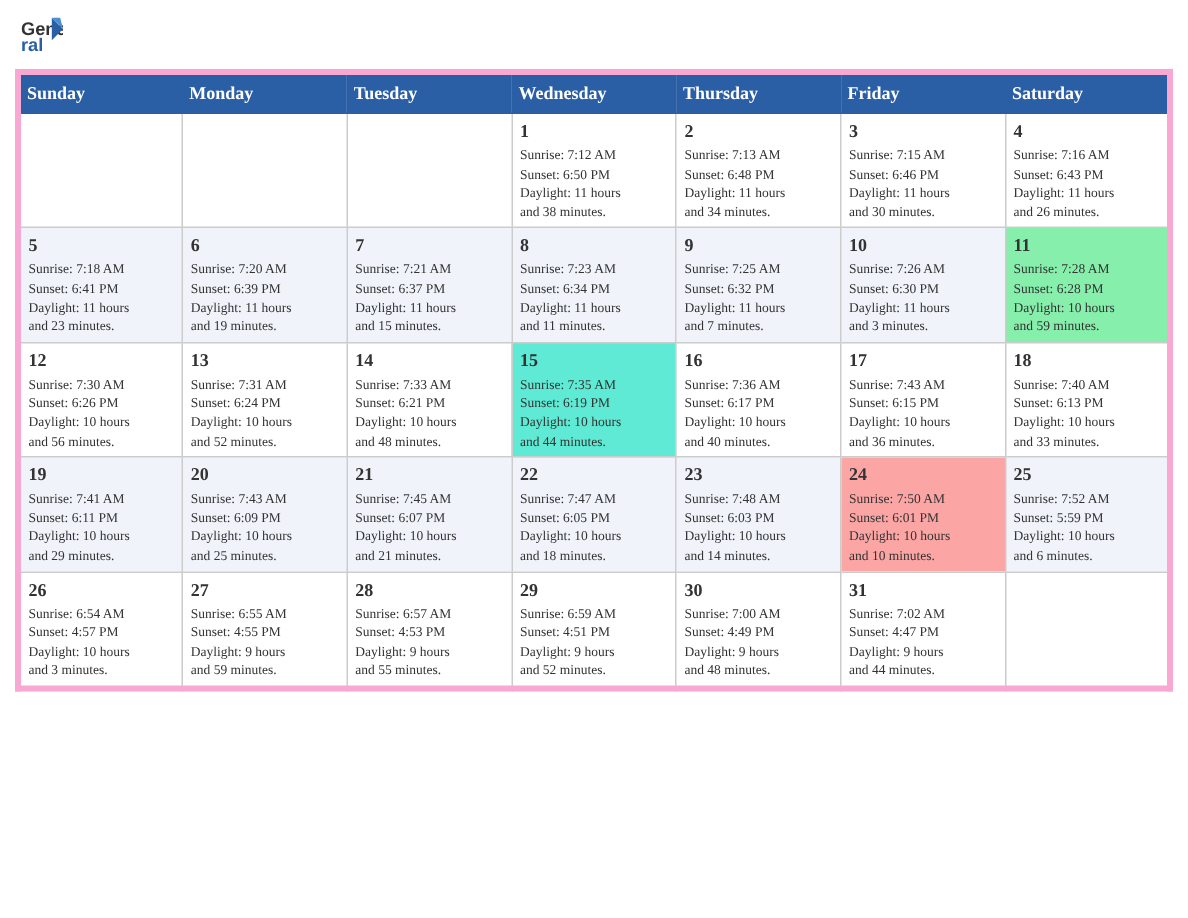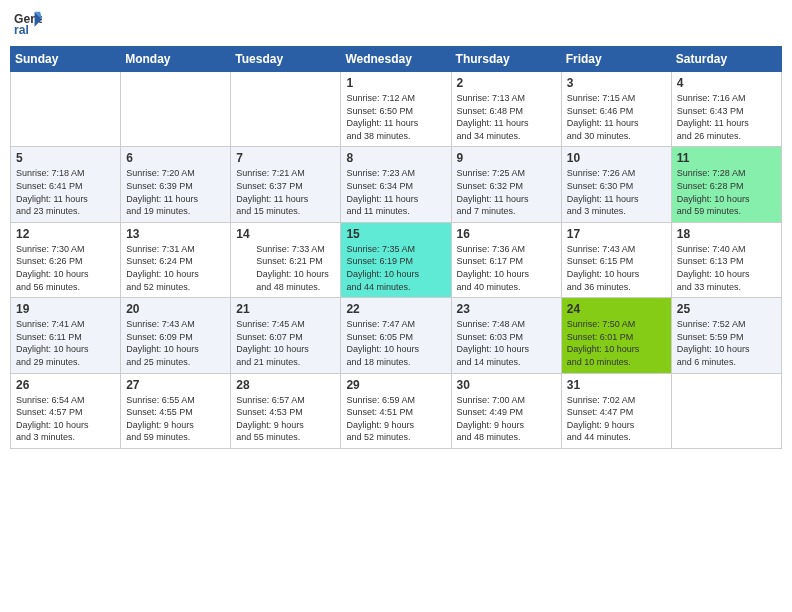--- a/index.html
+++ b/index.html
@@ -34,21 +34,22 @@
       font-weight: bold;
       color: #222;
     }
     .location {
       font-size: 14px;
       color: #333;
     }
     .calendar {
       width: 100%;
       border-collapse: collapse;
-      border: 1px solid #f9a8d4;
+      border: 4px solid #f9a8d4;
+      font-family: Liberation Serif, serif;
     }
     .calendar th {
       background: #2b5fa5;
       color: #fff;
       font-size: 12px;
       font-weight: bold;
       padding: 5px 4px;
       text-align: left;
       border: 1px solid #2b5fa5;
     }
@@ -208,21 +209,21 @@
         </td>
         <td style="background: rgb(255, 255, 255);">
           <span class="day-number">13</span>
           <div class="day-info" style="white-space: pre-line;">Sunrise: 7:31 AM
 Sunset: 6:24 PM
 Daylight: 10 hours
 and 52 minutes.</div>
         </td>
         <td style="background: rgb(255, 255, 255);">
           <span class="day-number">14</span>
-          <div class="day-info" style="white-space: pre-line; margin-left: 20px;">Sunrise: 7:33 AM
+          <div class="day-info" style="white-space: pre-line;">Sunrise: 7:33 AM
 Sunset: 6:21 PM
 Daylight: 10 hours
 and 48 minutes.</div>
         </td>
         <td style="background: #5eead4;">
           <span class="day-number">15</span>
           <div class="day-info" style="white-space: pre-line;">Sunrise: 7:35 AM
 Sunset: 6:19 PM
 Daylight: 10 hours
 and 44 minutes.</div>
@@ -278,21 +279,21 @@
 Daylight: 10 hours
 and 18 minutes.</div>
         </td>
         <td style="background: rgb(240, 244, 250);">
           <span class="day-number">23</span>
           <div class="day-info" style="white-space: pre-line;">Sunrise: 7:48 AM
 Sunset: 6:03 PM
 Daylight: 10 hours
 and 14 minutes.</div>
         </td>
-        <td style="background: #84cc16;">
+        <td style="background: #fca5a5;">
           <span class="day-number">24</span>
           <div class="day-info" style="white-space: pre-line;">Sunrise: 7:50 AM
 Sunset: 6:01 PM
 Daylight: 10 hours
 and 10 minutes.</div>
         </td>
         <td style="background: rgb(240, 244, 250);">
           <span class="day-number">25</span>
           <div class="day-info" style="white-space: pre-line;">Sunrise: 7:52 AM
 Sunset: 5:59 PM

